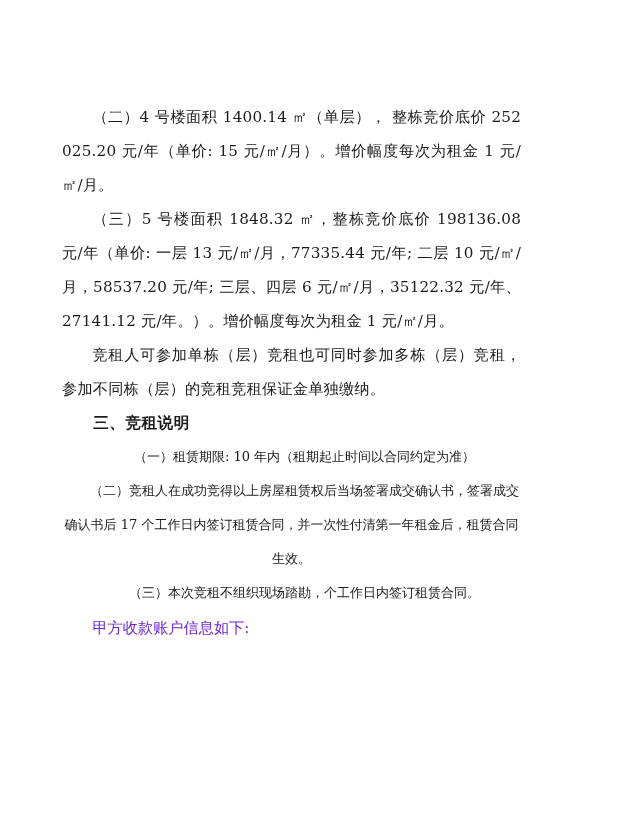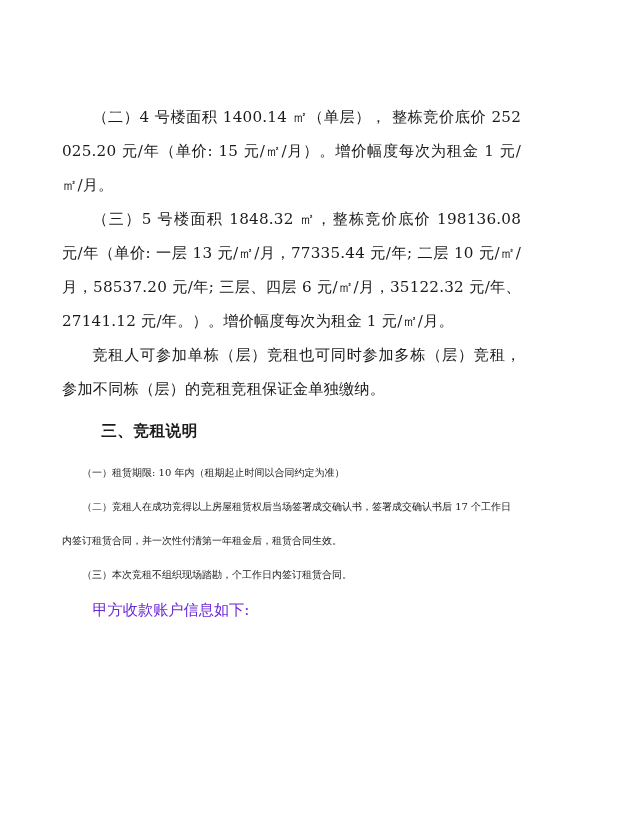--- a/index.html
+++ b/index.html
@@ -30,28 +30,29 @@
     letter-spacing: 0.2px;
   }
   .indent {
     text-indent: 2em;
   }
   .heading {
     font-size: 15.6px;
     line-height: 34px;
     font-weight: bold;
     text-indent: 2em;
-    margin: 8px;
+    margin: 0;
     letter-spacing: 0.5px;
   }
   .sub {
-    font-size: 10px;
+    font-size: 13px;
     line-height: 34px;
     text-indent: 2em;
     margin: 0;
+    text-align: center;
   }
   .acct {
     font-size: 15.2px;
     line-height: 32px;
     text-indent: 2em;
     margin: 0;
     color: #6d28d9;
   }
   .spacer-sm { height: 2px; }
 </style>

